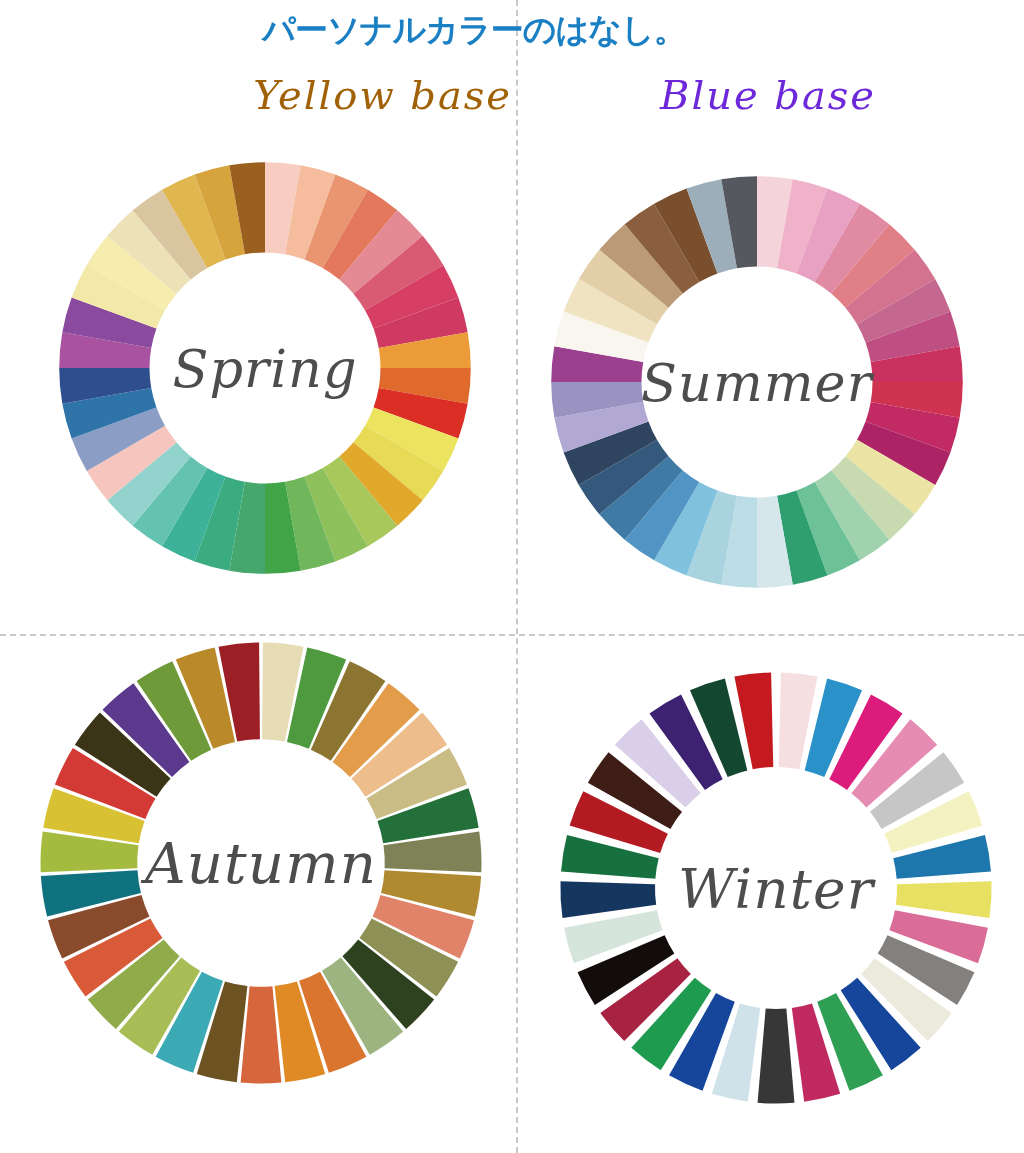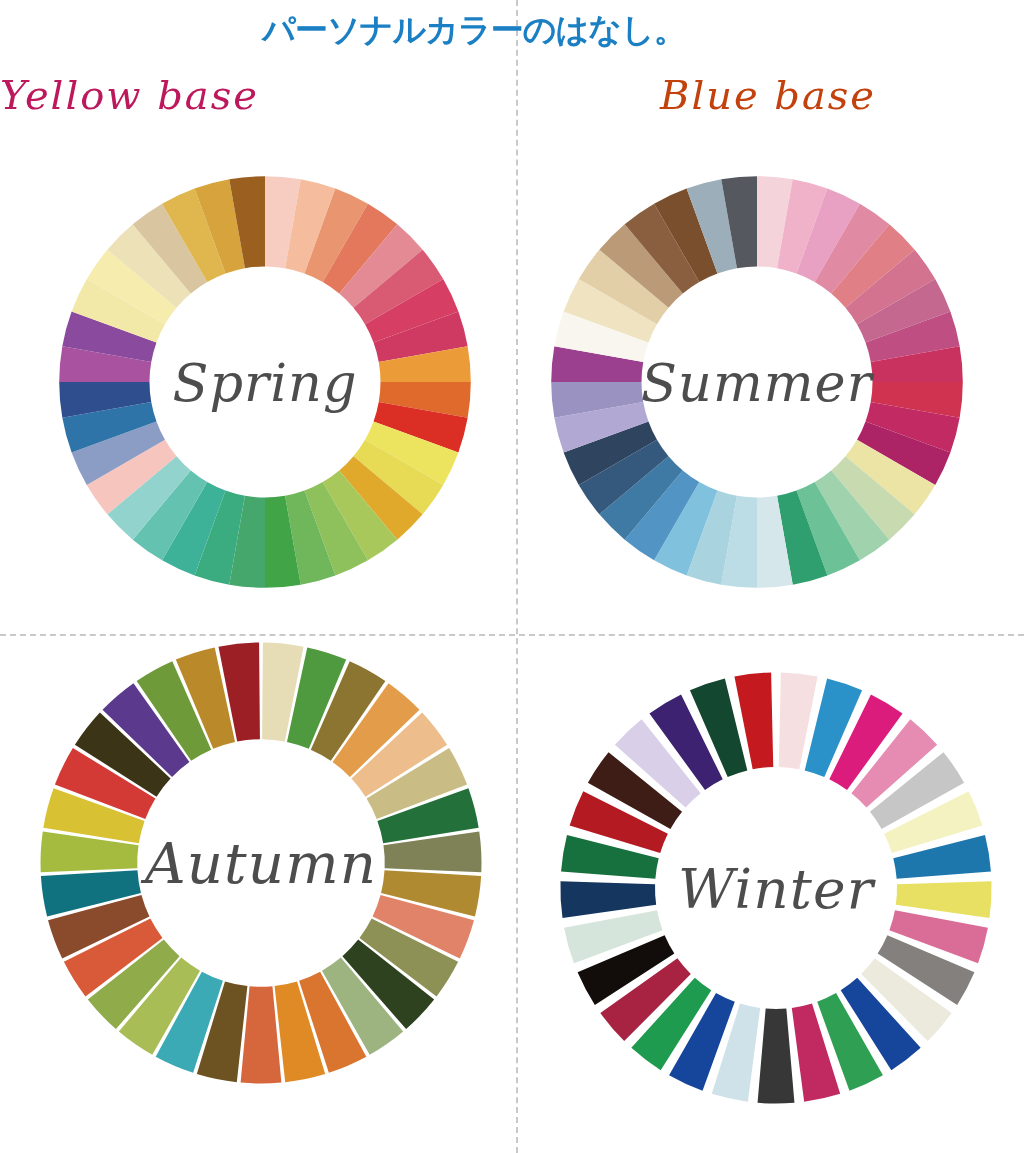--- a/index.html
+++ b/index.html
@@ -60,37 +60,37 @@
     font-size: 40px;
     font-weight: normal;
     letter-spacing: 2px;
     z-index: 4;
     white-space: nowrap;
   }
   .base-label.yellow {
     left: 0;
     top: 72px;
     width: 512px;
-    text-align: left;
-    color: #be185d;
+    text-align: right;
+    color: #a16207;
   }
   .base-label.blue {
     left: 512px;
     top: 72px;
     width: 512px;
     text-align: center;
-    color: #c2410c;
+    color: #6d28d9;
   }
 
   
   .wheel-cell {
     position: absolute;
     z-index: 3;
   }
-  .wheel-cell.spring { left: 40px;  top: 172px; width: 450px; height: 420px; }
+  .wheel-cell.spring { left: 40px;  top: 158px; width: 450px; height: 420px; }
   .wheel-cell.summer { left: 542px; top: 172px; width: 430px; height: 420px; }
   .wheel-cell.autumn { left: 36px;  top: 638px; width: 450px; height: 450px; }
   .wheel-cell.winter { left: 556px; top: 668px; width: 440px; height: 440px; text-align: right; }
 
   .wheel-svg {
     display: block;
     width: 100%;
     height: 100%;
     overflow: visible;
   }

